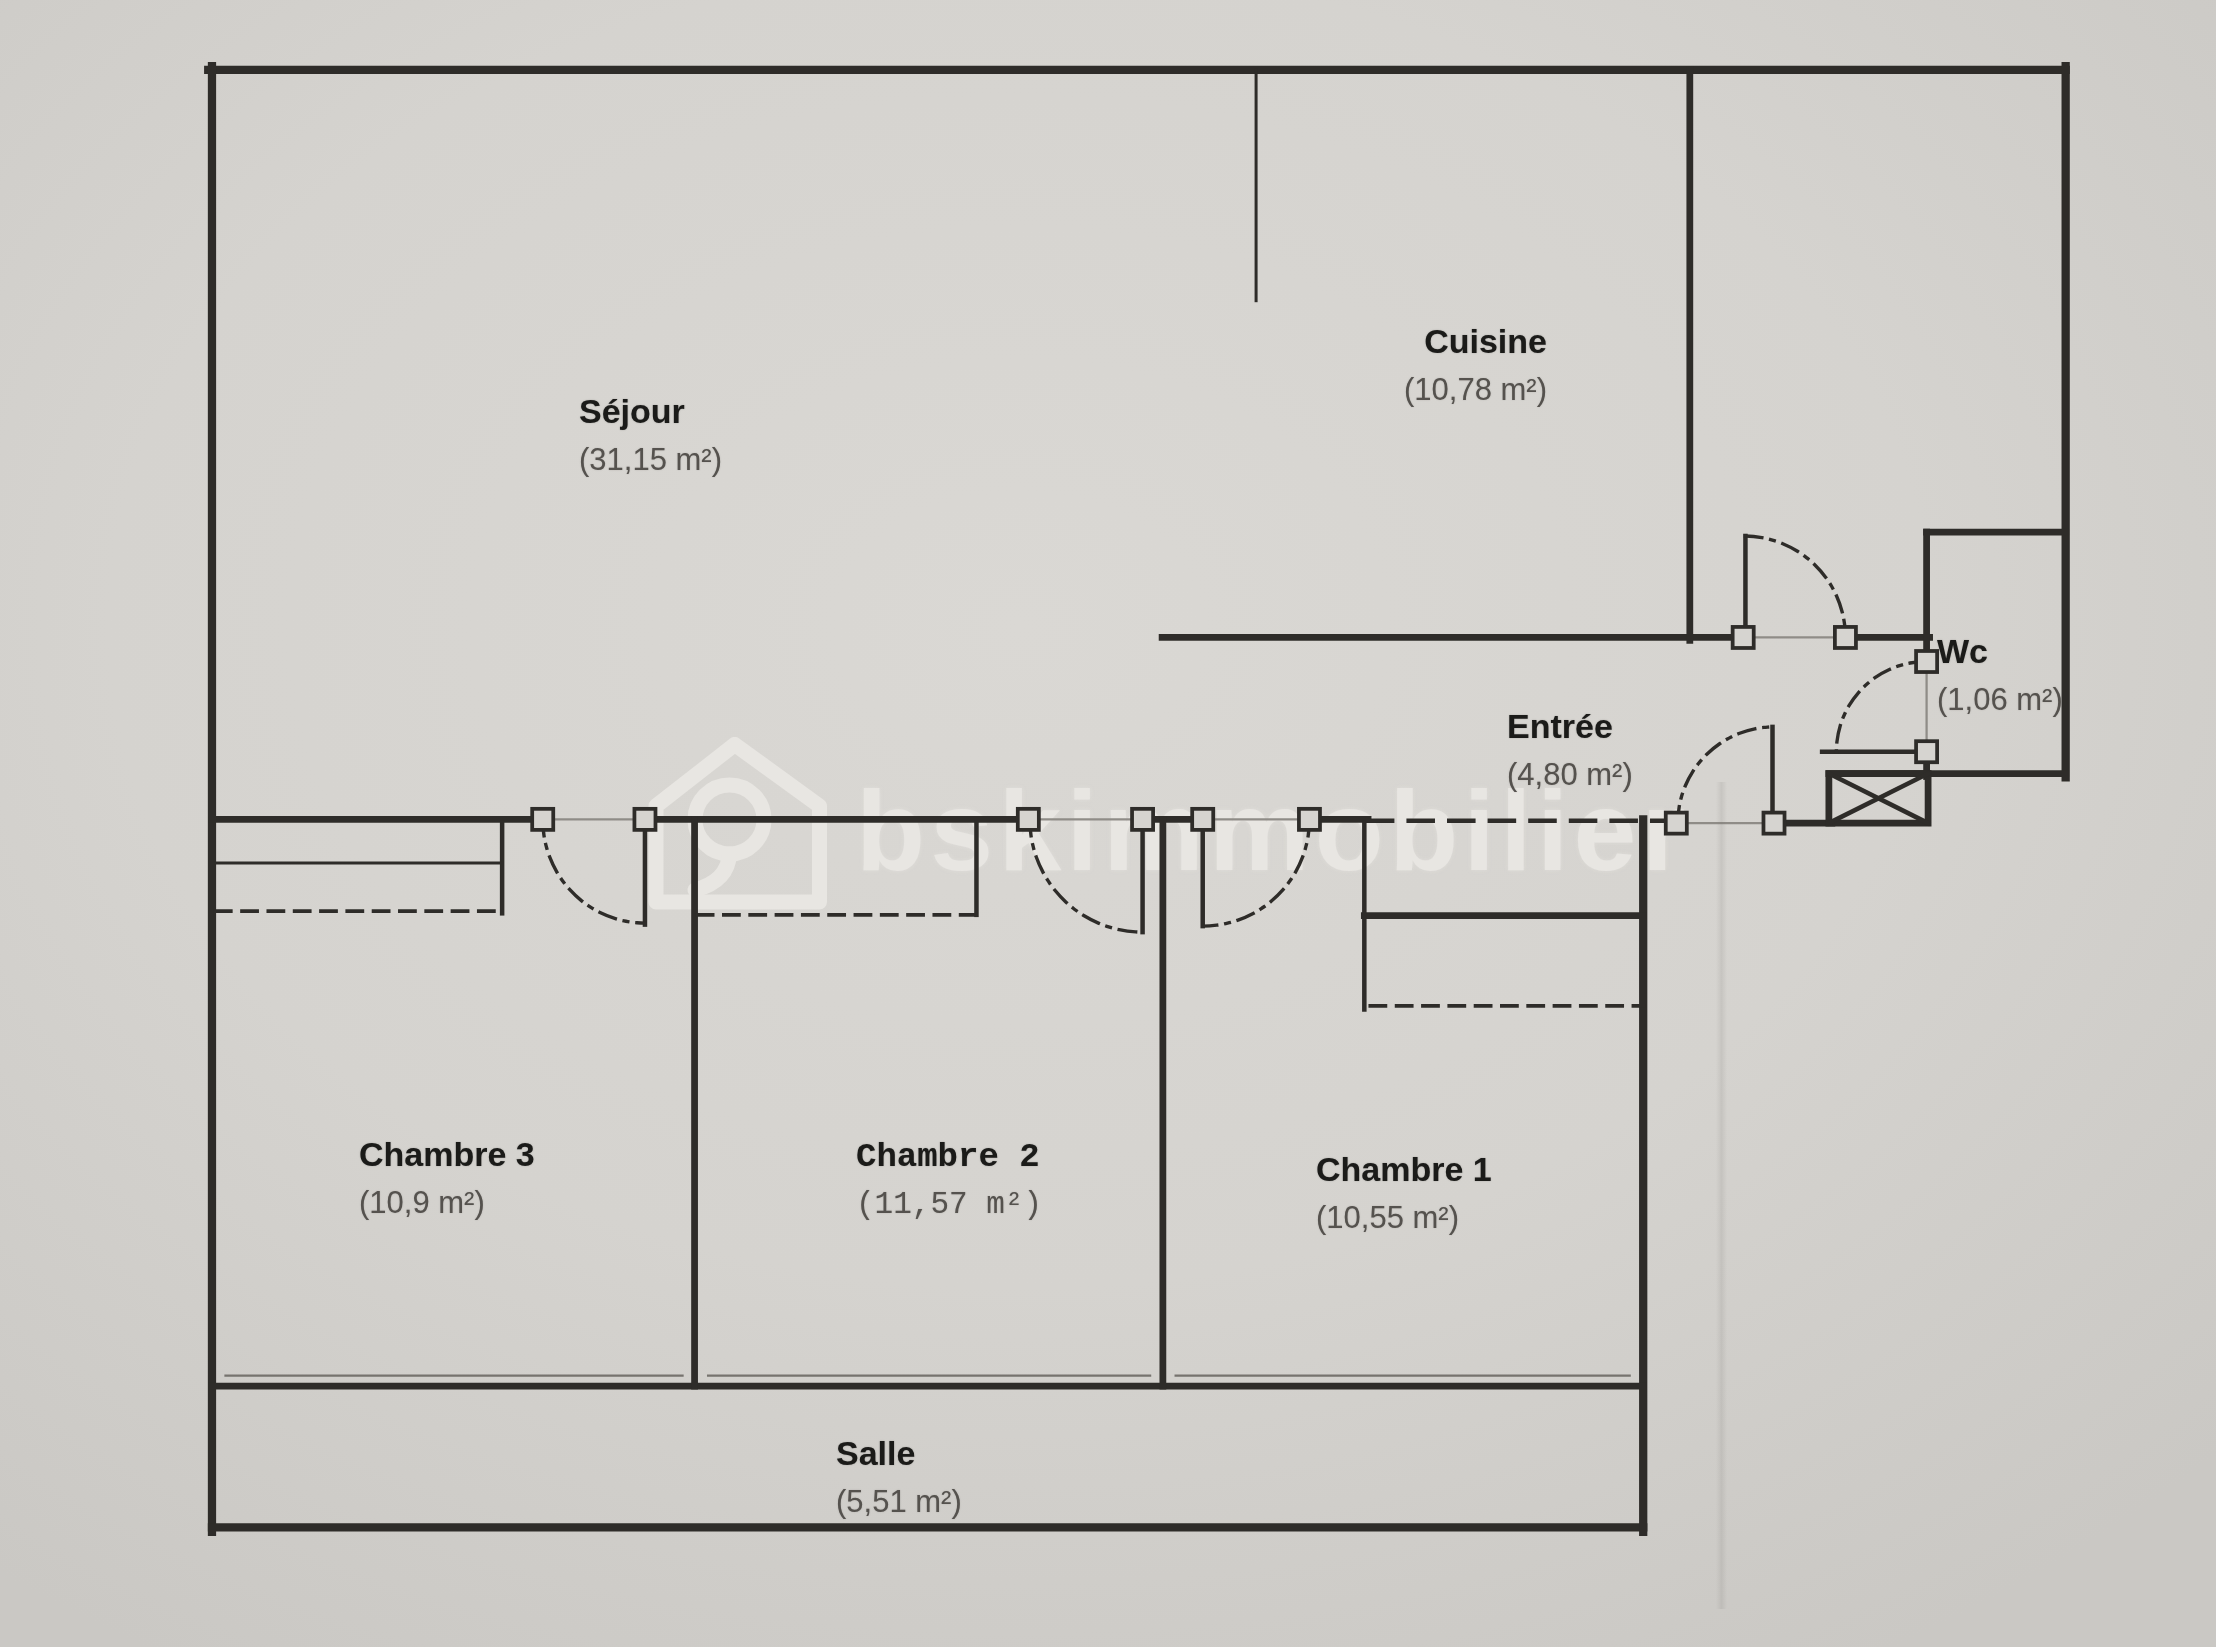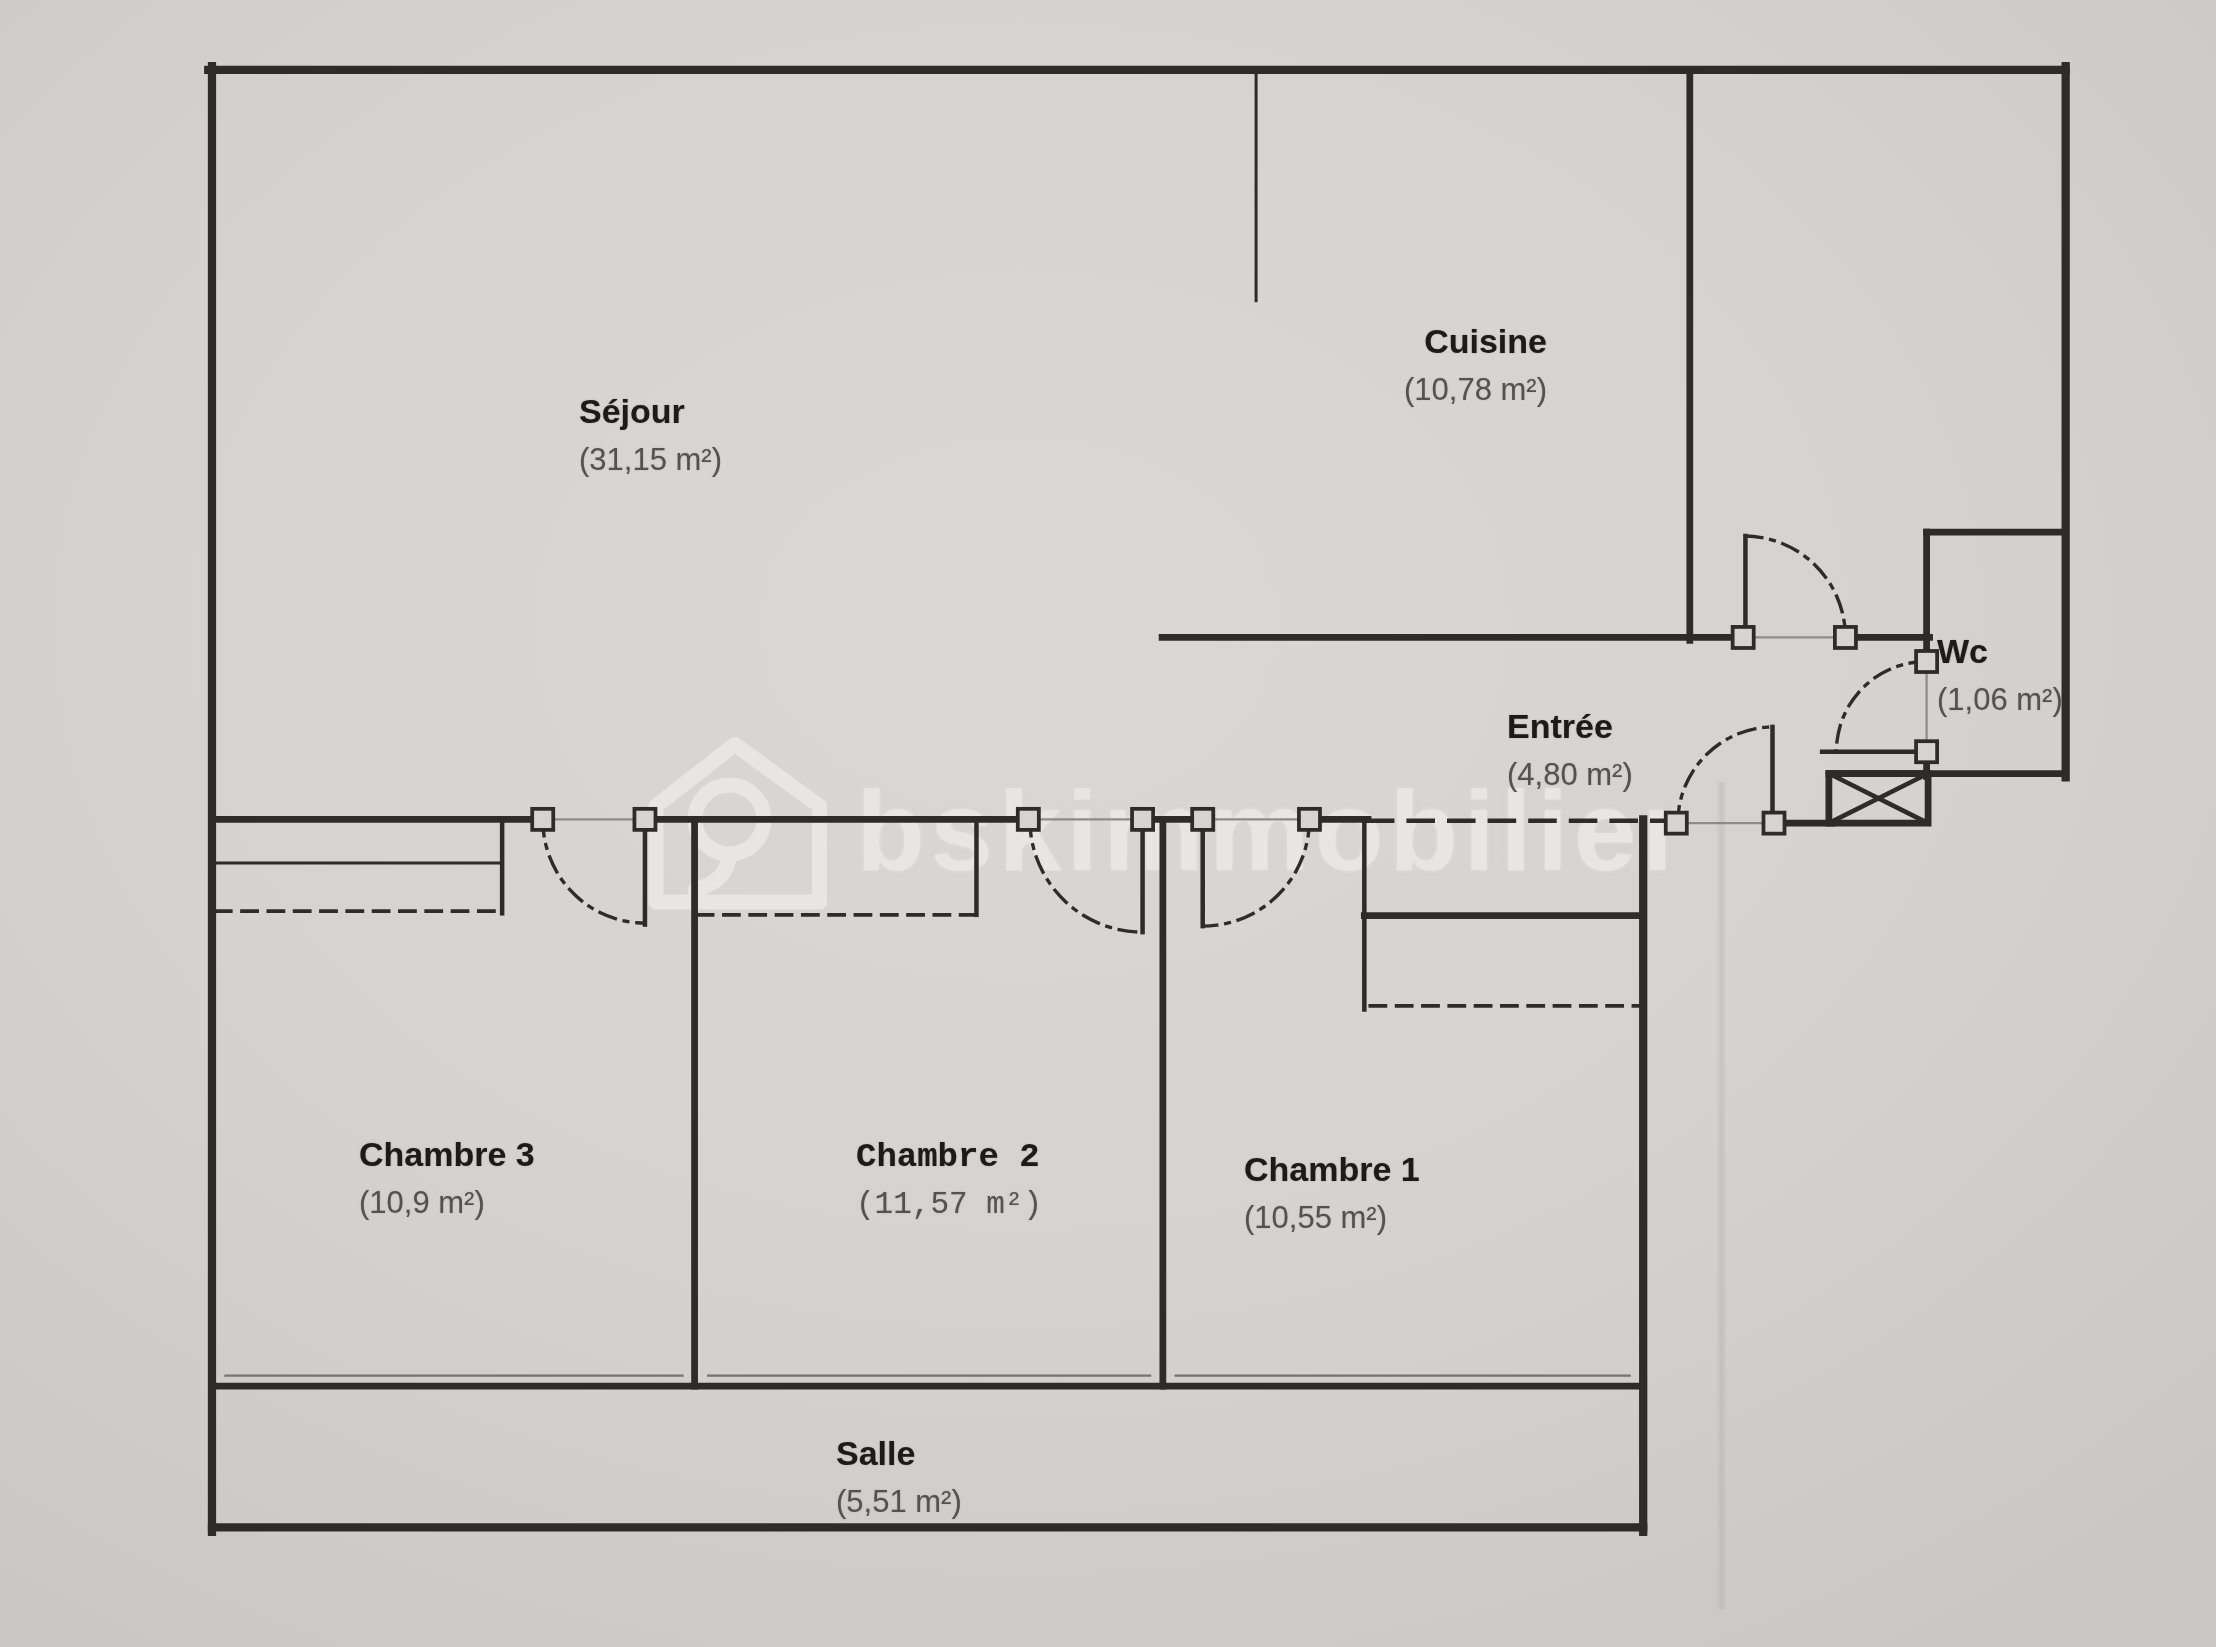--- a/index.html
+++ b/index.html
@@ -173,21 +173,21 @@
   <div class="room-label" style="left:359px;top:1135px;">
     <div class="rname">Chambre 3</div>
     <div class="rarea">(10,9 m²)</div>
   </div>
 
   <div class="room-label" style="left:856px;top:1138px;font-family:Liberation Mono, monospace;">
     <div class="rname">Chambre 2</div>
     <div class="rarea">(11,57 m²)</div>
   </div>
 
-  <div class="room-label" style="left:1244px;top:1150px;">
+  <div class="room-label" style="left:1316px;top:1150px;">
     <div class="rname">Chambre 1</div>
     <div class="rarea">(10,55 m²)</div>
   </div>
 
   <div class="room-label" style="left:836px;top:1434px;">
     <div class="rname">Salle</div>
     <div class="rarea">(5,51 m²)</div>
   </div>
 
   <div class="crease"></div>

